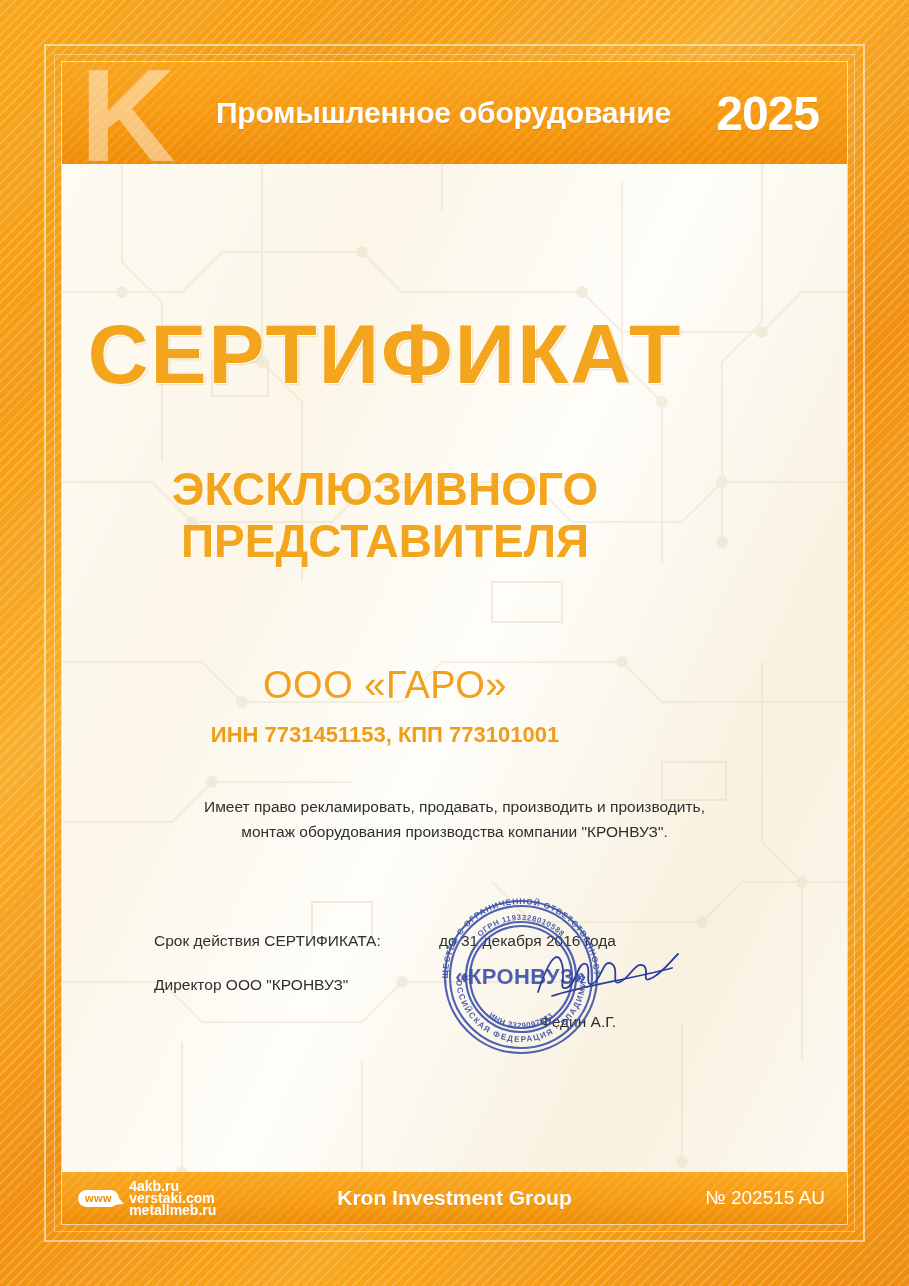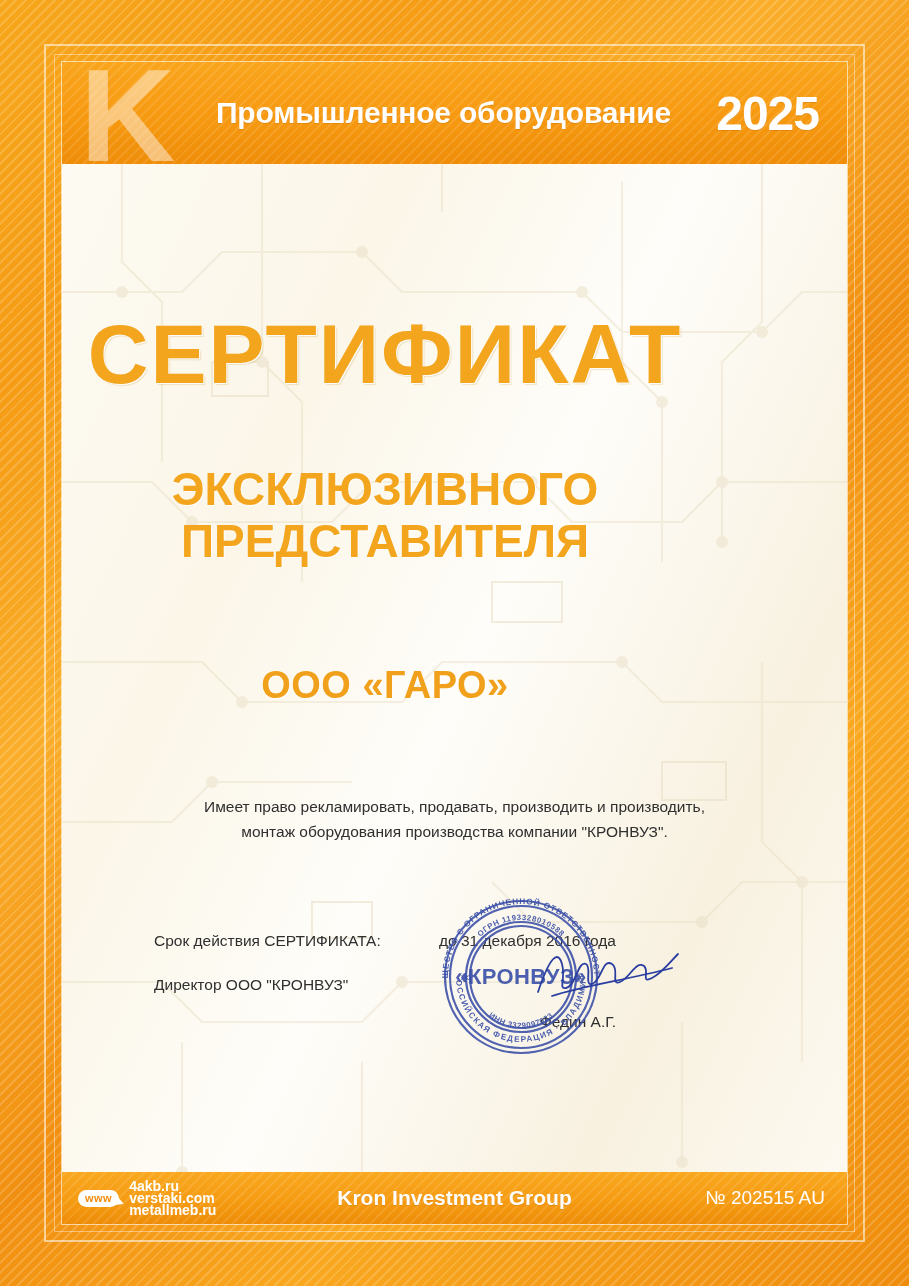--- a/index.html
+++ b/index.html
@@ -176,21 +176,21 @@
     text-shadow: 1px 1px 0 rgba(255,255,255,0.85);
   }
 
   .org-name {
     position: absolute;
     left: 0;
     right: 0;
     top: 500px;
     text-align: center;
     font-size: 38px;
-    font-weight: 700;
+    font-weight: 400;
     color: #f0a01a;
     letter-spacing: 0.5px;
     text-shadow: 1px 1px 0 rgba(255,255,255,0.85);
   }
   .org-ids {
     position: absolute;
     left: 0;
     right: 0;
     top: 558px;
     text-align: center;
@@ -388,20 +388,21 @@
     <div class="content">
 
       <div class="title-main">СЕРТИФИКАТ</div>
 
       <div class="title-sub">
         <div>ЭКСКЛЮЗИВНОГО</div>
         <div>ПРЕДСТАВИТЕЛЯ</div>
       </div>
 
       <div class="org-name">ООО «ГАРО»</div>
+      <div class="org-ids">ИНН 7731451153, КПП 773101001</div>
 
       <div class="body-text">
         <div>Имеет право рекламировать, продавать, производить и производить,</div>
         <div>монтаж оборудования производства компании "КРОНВУЗ".</div>
       </div>
 
       <div class="sig-row valid-label">Срок действия СЕРТИФИКАТА:</div>
       <div class="sig-row valid-value">до 31 декабря 2016 года</div>
 
       <div class="sig-row director-label">Директор ООО "КРОНВУЗ"</div>

